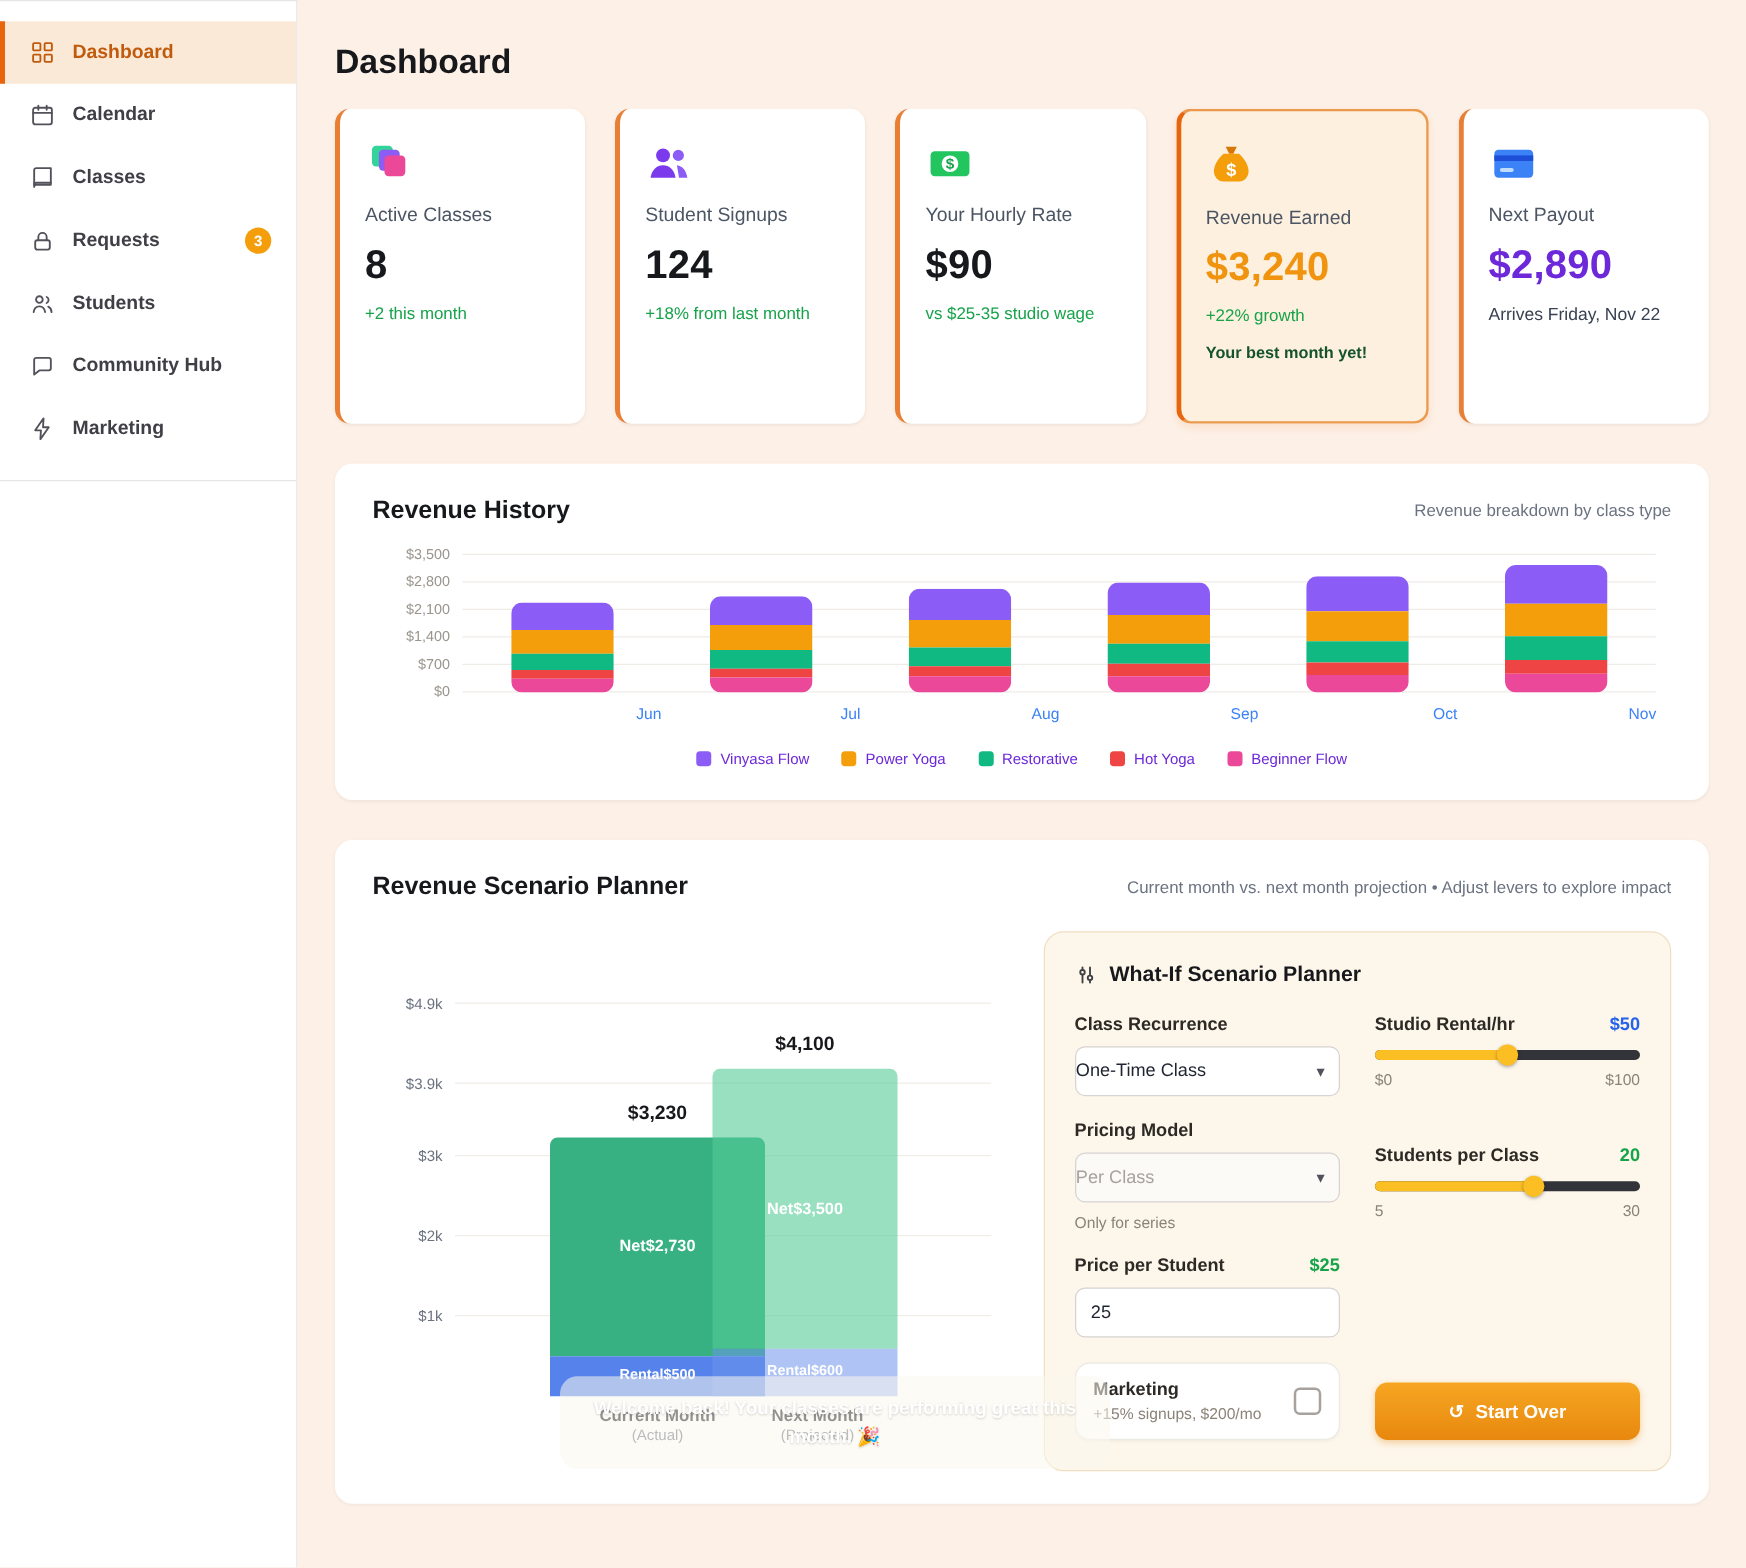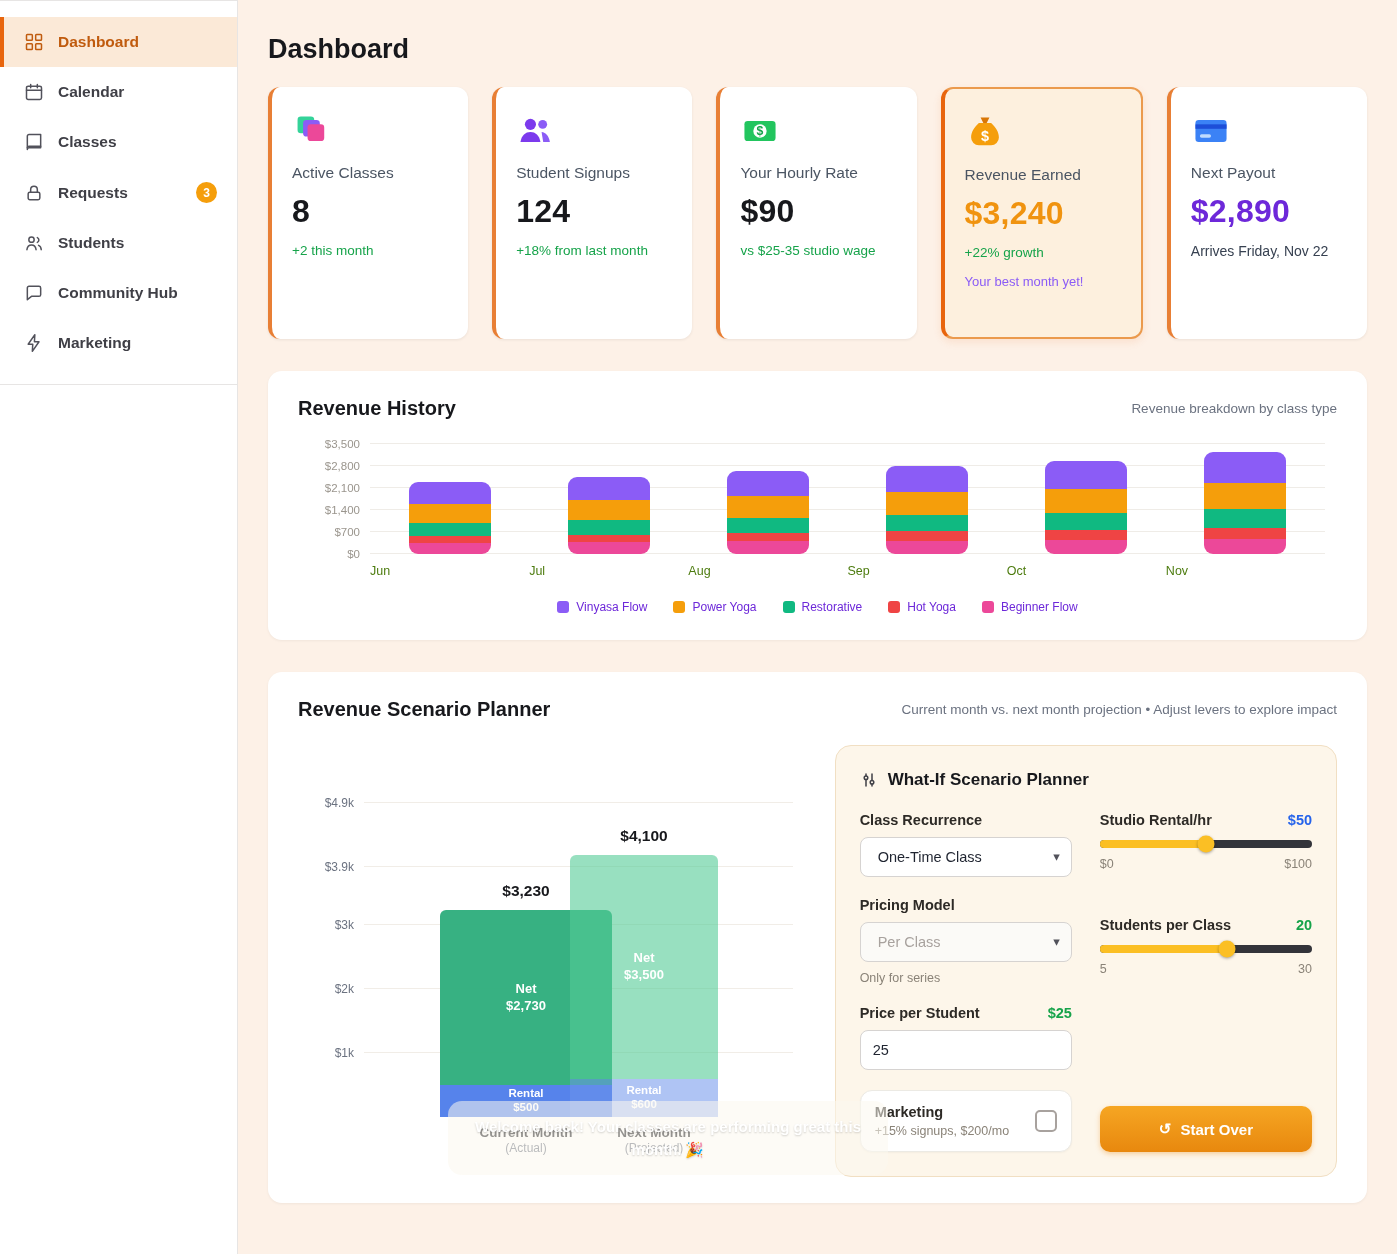--- a/index.html
+++ b/index.html
@@ -21,54 +21,54 @@
 .subtitle{font-size:15.5px;color:#33302c;margin-bottom:26px}
 
 
 .stats{display:flex;gap:24px}
 .stat-card{flex:1;background:#fff;border-radius:12px;border-left:4px solid #e87f35;box-shadow:0 1px 3px rgba(0,0,0,.07);padding:24px 20px;display:flex;flex-direction:column;gap:11px;min-height:252px}
 .stat-icon{width:40px;height:40px;margin-bottom:2px}
 .stat-label{font-size:15.5px;color:#4b5563}
 .stat-value{font-size:32px;font-weight:800;color:#17181c;letter-spacing:.2px}
 .stat-note{font-size:13.5px;color:#16a34a;line-height:1.45}
 .note-dark{color:#374151;font-size:14px}
-.stat-extra{font-size:13px;color:#8b5cf6;font-weight:400}
+.stat-extra{font-size:13px;color:#14532d;font-weight:700}
 .stat-card.highlight{background:#fdf0de;border:2px solid #eb9a4d;border-left:4px solid #e8650d;box-shadow:0 3px 8px rgba(232,101,13,.12)}
 .val-orange{color:#f0930f}
 .val-green{color:#6d28d9}
 
 
 .panel{background:#fff;border-radius:14px;box-shadow:0 1px 3px rgba(0,0,0,.05);padding:26px 30px;margin-top:32px}
 .panel-head{display:flex;justify-content:space-between;align-items:center;margin-bottom:24px}
 .panel-head h2{font-size:20px;font-weight:700;color:#17181c}
 .muted{font-size:13.5px;color:#6b7280}
 
 
 .hist-plot{position:relative;height:110px;margin:8px 12px 0 72px}
 .grid-line{position:absolute;left:0;right:0;height:1px;background:#efece7}
 .tick-label{position:absolute;left:-72px;width:62px;text-align:right;font-size:11.5px;color:#9a958d;transform:translateY(50%)}
 .hist-bars{position:absolute;inset:0;display:flex;align-items:flex-end}
 .hist-slot{flex:1;display:flex;justify-content:center}
 .hist-bar{width:82px;display:flex;flex-direction:column;border-radius:9px;overflow:hidden}
 .hist-months{display:flex;margin:10px 12px 0 72px}
-.hist-month{flex:1;text-align:left;font-size:12.5px;color:#4d7c0f}
+.hist-month{flex:1;text-align:right;font-size:12.5px;color:#3b82f6}
 .hist-legend{display:flex;justify-content:center;gap:26px;margin-top:22px}
 .leg-item{display:flex;align-items:center;gap:7px;font-size:12px;color:#6d28d9}
 .leg-swatch{width:12px;height:12px;border-radius:3px;display:inline-block}
 
 
 .scenario-body{display:flex;gap:30px;align-items:stretch}
 .sc-chart{flex:1.12;position:relative;min-width:0}
 .sc-plot{position:relative;height:314px;margin:58px 12px 0 66px}
 .sc-tick{position:absolute;left:-66px;width:56px;text-align:right;font-size:12px;color:#6b7280;transform:translateY(50%)}
 .sc-grid{position:absolute;left:0;right:0;height:1px;background:#f1ede7}
 .sc-bar{position:absolute;bottom:0;display:flex;flex-direction:column;border-radius:6px 6px 0 0}
 .sc-bar.cur{left:76px;width:172px;z-index:1}
 .sc-bar.next{left:206px;width:148px;z-index:2}
-.seg{display:flex;flex-direction:column;align-items:center;justify-content:center;color:#fff;overflow:hidden}
+.seg{display:flex;flex-direction:row;align-items:center;justify-content:center;color:#fff;overflow:hidden}
 .cur .seg.net{background:rgba(47,174,125,.96);border-radius:6px 6px 0 0}
 .cur .seg.rent{background:rgba(79,126,234,.96)}
 .next .seg.net{background:rgba(84,204,150,.6);border-radius:6px 6px 0 0}
 .next .seg.rent{background:rgba(110,148,235,.55)}
 .seg .w{font-weight:700;font-size:13px;line-height:1.3}
 .seg .a{font-size:13px;font-weight:600;line-height:1.3}
 .seg.rent .w,.seg.rent .a{font-size:11.5px;line-height:1.2}
 .sc-total{position:absolute;top:-28px;left:0;right:0;text-align:center;font-weight:700;font-size:15.5px;color:#17181c}
 .sc-xlabels{position:relative;height:48px;margin-left:66px}
 .sc-xl{position:absolute;text-align:center;font-size:13.5px;color:#17181c;padding-top:8px}
@@ -82,21 +82,21 @@
 .whatif{flex:1;background:#fdf6ea;border:1px solid #f1dfc3;border-radius:16px;padding:24px;display:flex;flex-direction:column;min-width:470px}
 .wi-head{display:flex;align-items:center;gap:10px;font-size:17px;font-weight:700;margin-bottom:22px;color:#17181c}
 .wi-head svg{width:18px;height:18px;color:#3f3f46}
 .wi-cols{display:flex;gap:28px;flex:1}
 .wi-col{flex:1;display:flex;flex-direction:column}
 .field{margin-bottom:20px}
 .field-label{font-size:14.5px;font-weight:700;color:#2d2a26;margin-bottom:9px}
 .label-row{display:flex;justify-content:space-between;align-items:baseline;margin-bottom:9px}
 .lv-blue{color:#2563eb;font-weight:700;font-size:14.5px}
 .lv-green{color:#16a34a;font-weight:700;font-size:14.5px}
-.select{position:relative;background:#fff;border:1px solid #d6d3d1;border-radius:8px;padding:11px 26px 11px 17px;font-size:14.5px;color:#1f2430;cursor:pointer}
+.select{position:relative;background:#fff;border:1px solid #d6d3d1;border-radius:8px;padding:11px 26px 11px 0;font-size:14.5px;color:#1f2430;cursor:pointer}
 .select.disabled{color:#a8a29e;background:#fbfaf7;cursor:default}
 .chevron{position:absolute;right:11px;top:50%;transform:translateY(-52%);color:#52525b;font-size:13px}
 .hint{font-size:12.5px;color:#8a8378;margin-top:9px}
 .slider{position:relative;height:8px;background:#33343a;border-radius:6px;margin:12px 0 9px;cursor:pointer}
 .slider-fill{position:absolute;left:0;top:0;bottom:0;background:#fbbf24;border-radius:6px}
 .slider-thumb{position:absolute;top:50%;transform:translate(-50%,-50%);width:17px;height:17px;border-radius:50%;background:#fbbf24;box-shadow:0 1px 3px rgba(0,0,0,.35);cursor:grab}
 .slider-minmax{display:flex;justify-content:space-between;font-size:12.5px;color:#8a8378}
 .text-input{width:100%;background:#fff;border:1px solid #d6d3d1;border-radius:8px;padding:11px 12px;font-size:14.5px;font-family:"Liberation Sans",sans-serif;color:#1f2430}
 .marketing-box{background:#fff;border:1px solid #eceae4;border-radius:12px;padding:13px 14px;display:flex;align-items:center;justify-content:space-between;margin-top:auto;box-shadow:0 1px 2px rgba(0,0,0,.04)}
 .mk-label{font-size:14.5px;font-weight:700;color:#2d2a26;margin-bottom:4px}

